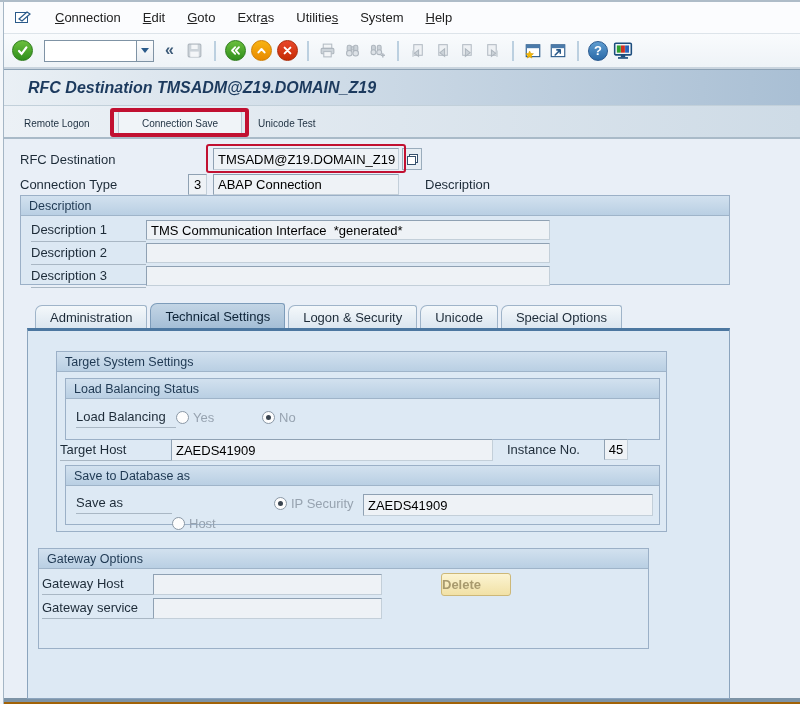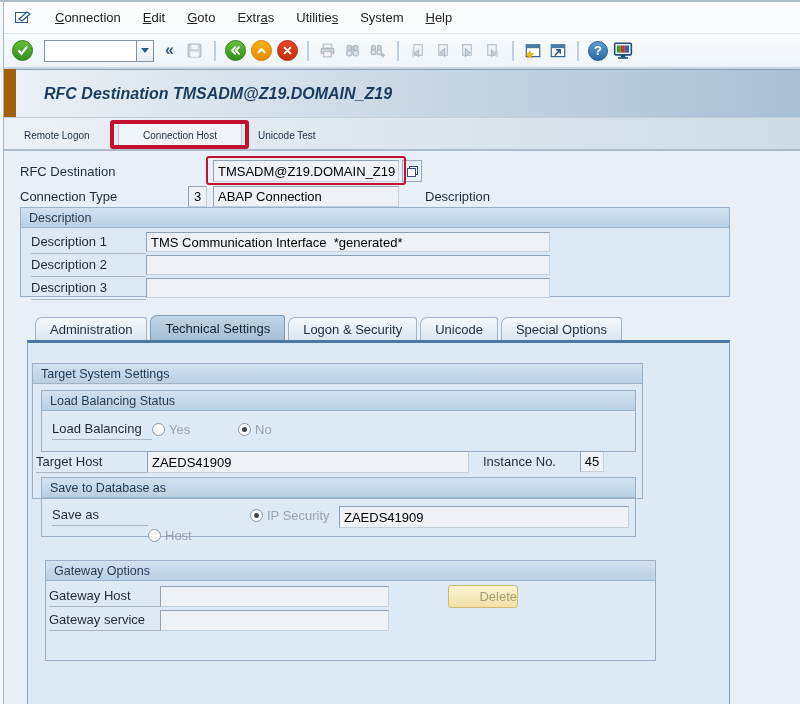--- a/index.html
+++ b/index.html
@@ -24,22 +24,22 @@
   .command input{width:92px;height:22px;border:1px solid #7f93a5;border-right:none;padding:2px 4px;font-size:12px;background:#fff;outline:none;}
   .command .dd{width:18px;height:22px;border:1px solid #7f93a5;background:linear-gradient(#fdfdfd,#e8edf2);
                display:flex;align-items:center;justify-content:center;}
   .tri{width:0;height:0;border-left:4px solid transparent;border-right:4px solid transparent;border-top:5px solid #2a5a8a;}
   .collapse{color:#3c5a78;font-size:16px;font-weight:bold;padding:0 6px 2px 6px;}
   .tbico{width:20px;height:20px;display:inline-flex;align-items:center;justify-content:center;flex:0 0 auto;}
   .sep{width:2px;height:20px;background:#bcd0e0;margin:0 4px;flex:0 0 auto;}
   .helpcirc{width:20px;height:20px;border-radius:50%;background:linear-gradient(#5e9cd0,#2a6aa8);
             color:#fff;font-weight:bold;font-size:13px;display:flex;align-items:center;justify-content:center;border:1px solid #2a5a90;}
   
-  .titlebar{height:48px;background:linear-gradient(to right,#eaf0f5,#a9bfd4);border-top:1px solid #8da2b5;
-            display:flex;align-items:center;padding-left:28px;margin-left:16px;}
+  .titlebar{height:36px;background:linear-gradient(to right,#eaf0f5,#a9bfd4);border-top:1px solid #8da2b5;
+            display:flex;align-items:center;padding-left:28px;}
   .title{font-size:16px;font-weight:bold;font-style:italic;color:#1c3a5e;}
   
   .apptoolbar{position:relative;height:34px;background:linear-gradient(to right,#ecf1f6,#cedbe6);
               border-top:1px solid #c2d0da;border-bottom:2px solid #a9bac8;}
   .app-btn{position:absolute;top:5px;height:24px;border:none;background:transparent;font-size:10px;color:#1d2f40;padding:0 8px;cursor:default;}
   .app-btn.raised{background:#f0f4f8;border:1px solid #b8c6d2;border-radius:2px;}
   .redbox{position:absolute;border:4px solid #c11031;border-radius:3px;z-index:40;pointer-events:none;}
   
   .content{position:relative;height:559px;background:#e9eff7;}
   .lbl{font-size:13px;color:#1d2b38;white-space:pre;}
@@ -56,21 +56,21 @@
   .radio.sel .dot{visibility:visible;}
   .radio-lbl{font-size:13px;color:#97a3b0;margin-left:4px;}
   .radio-row{position:absolute;display:flex;align-items:center;}
   
   .tabstrip{position:absolute;display:flex;align-items:flex-end;}
   .tab{height:23px;background:linear-gradient(#f4f8fb,#dbe6f0);border:1px solid #9fb4c9;border-bottom:none;
        border-radius:7px 3px 0 0;display:flex;align-items:center;padding:0 14px;font-size:13px;color:#1d2b38;margin-right:3px;}
   .tab.active{height:25px;background:linear-gradient(#c3d5e5,#a4bed6);border-color:#7d9cba;color:#0c2236;}
   .tabpanel{position:absolute;background:#dde9f4;border:1px solid #8ba4bd;border-top:3px solid #4c77a0;}
   .btn-delete{background:linear-gradient(#fcf4d2,#f1e1a6);border:1px solid #cdb878;border-radius:3px;
-              color:#a89a6e;font-size:13px;display:flex;align-items:center;justify-content:flex-end;}
+              color:#a89a6e;font-size:13px;display:flex;align-items:center;justify-content:flex-start;font-weight:bold;}
   .left-edge{left:0;top:0;width:4px;height:704px;background:#f4f7fa;border-right:1px solid #a5b6c5;z-index:45;}
   .bottomline{height:4px;background:#7d93a6;}
   svg{display:block;}
 </style>
 </head>
 <body>
 
 <div class="screen">
 
   <div class="menubar">
@@ -206,21 +206,21 @@
         </svg>
     </span>
   </div>
 
   <div class="titlebar">
     <span class="title">RFC Destination TMSADM@Z19.DOMAIN_Z19</span>
   </div>
 
   <div class="apptoolbar">
     <button class="app-btn" style="left:16px;">Remote Logon</button>
-    <button class="app-btn raised" style="left:118px;width:124px;">Connection Host</button>
+    <button class="app-btn raised" style="left:118px;width:124px;">Connection Save</button>
     <button class="app-btn" style="left:250px;">Unicode Test</button>
     <div class="redbox" style="left:110px;top:2px;width:139px;height:29px;"></div>
   </div>
 
   <div class="content">
 
     <span class="abs lbl" style="left:20px;top:13px;">RFC Destination</span>
     <div class="abs fld" style="left:213px;top:9px;width:186px;height:22px;">
       <span class="val">TMSADM@Z19.DOMAIN_Z19</span>
     </div>
@@ -272,21 +272,21 @@
       <div class="tab">
           <span>Unicode</span>
         </div>
       <div class="tab">
           <span>Special Options</span>
         </div>
     </div>
 
     <div class="tabpanel" style="left:27px;top:189px;width:703px;height:371px;">
 
-      <div class="groupbox" style="left:4px;top:20px;width:611px;height:136px;background:transparent;">
+      <div class="groupbox" style="left:28px;top:20px;width:611px;height:181px;background:transparent;">
         <div class="grouphd">
           <span>Target System Settings</span>
         </div>
 
         <div class="groupbox" style="left:8px;top:26px;width:595px;height:62px;background:transparent;">
           <div class="grouphd">
             <span>Load Balancing Status</span>
           </div>
           <span class="abs lbl lbl-line" style="left:10px;top:30px;width:100px;height:19px;">Load Balancing</span>
           <div class="radio-row" style="left:110px;top:31px;">
@@ -328,21 +328,21 @@
                 <span class="dot"></span>
               </span>
             <span class="radio-lbl">IP Security</span>
           </div>
           <div class="abs fld" style="left:297px;top:28px;width:290px;height:22px;">
               <span class="val">ZAEDS41909</span>
             </div>
         </div>
       </div>
 
-      <div class="groupbox" style="left:10px;top:217px;width:611px;height:101px;background:transparent;margin-left:7px;">
+      <div class="groupbox" style="left:10px;top:217px;width:611px;height:101px;background:transparent;">
         <div class="grouphd">
           <span>Gateway Options</span>
         </div>
         <span class="abs lbl lbl-line" style="left:3px;top:27px;width:111px;height:19px;">Gateway Host</span>
         <div class="abs fld" style="left:114px;top:25px;width:229px;height:21px;">
             <span class="val"></span>
           </div>
         <div class="abs btn-delete" style="left:402px;top:24px;width:70px;height:23px;">
             <span>Delete</span>
           </div>

